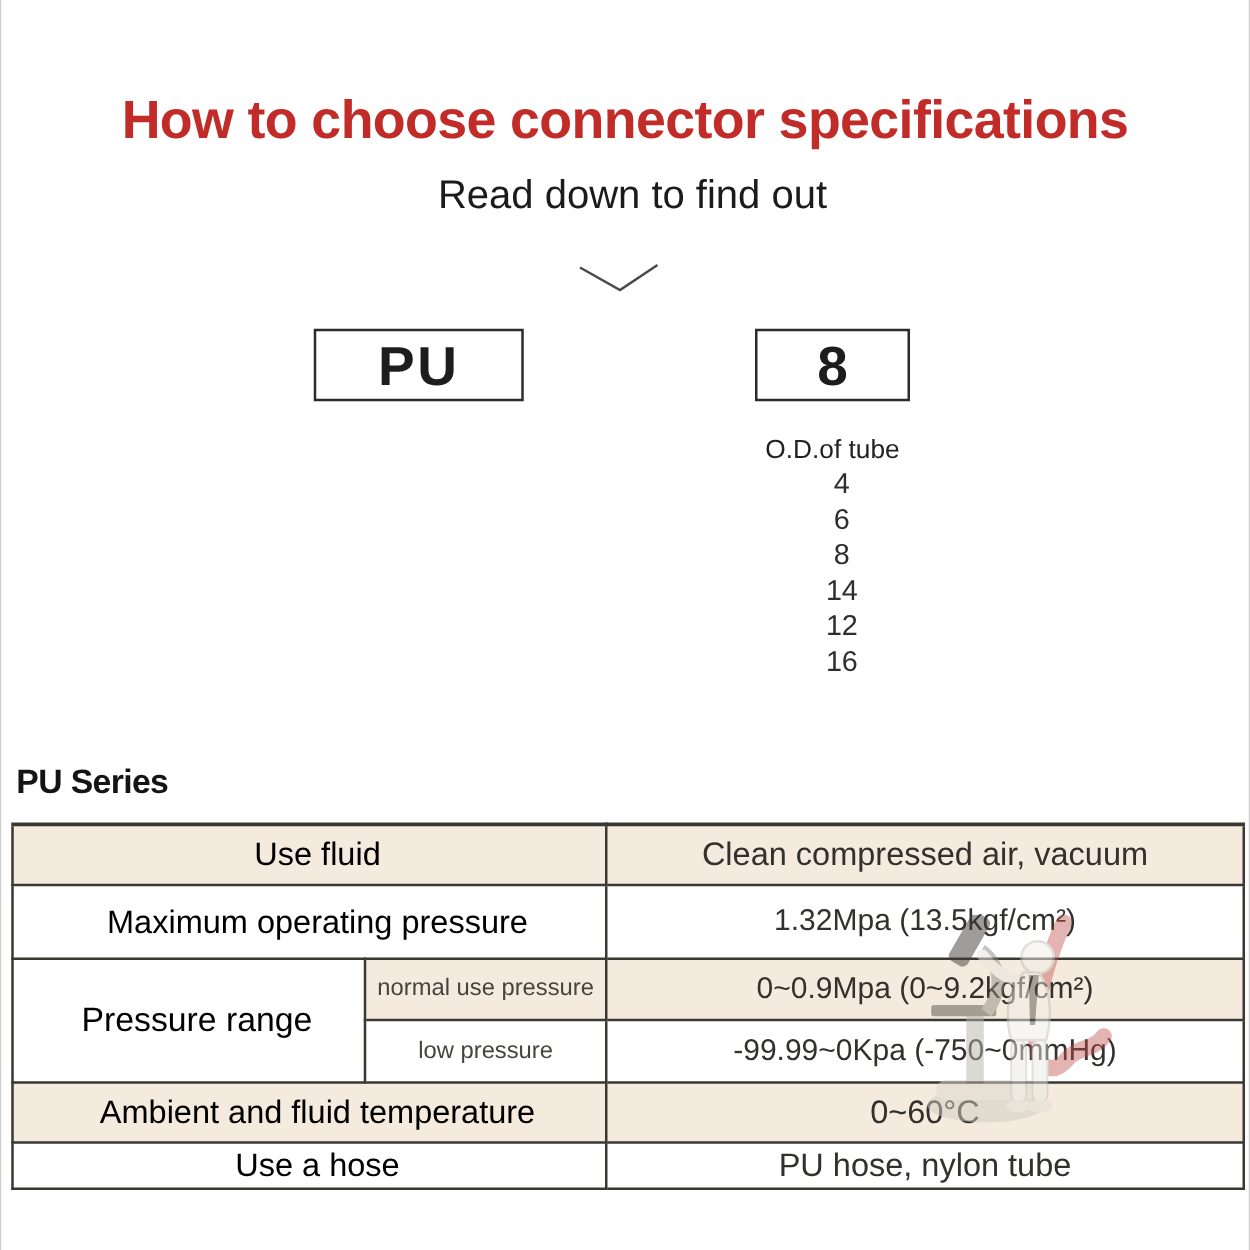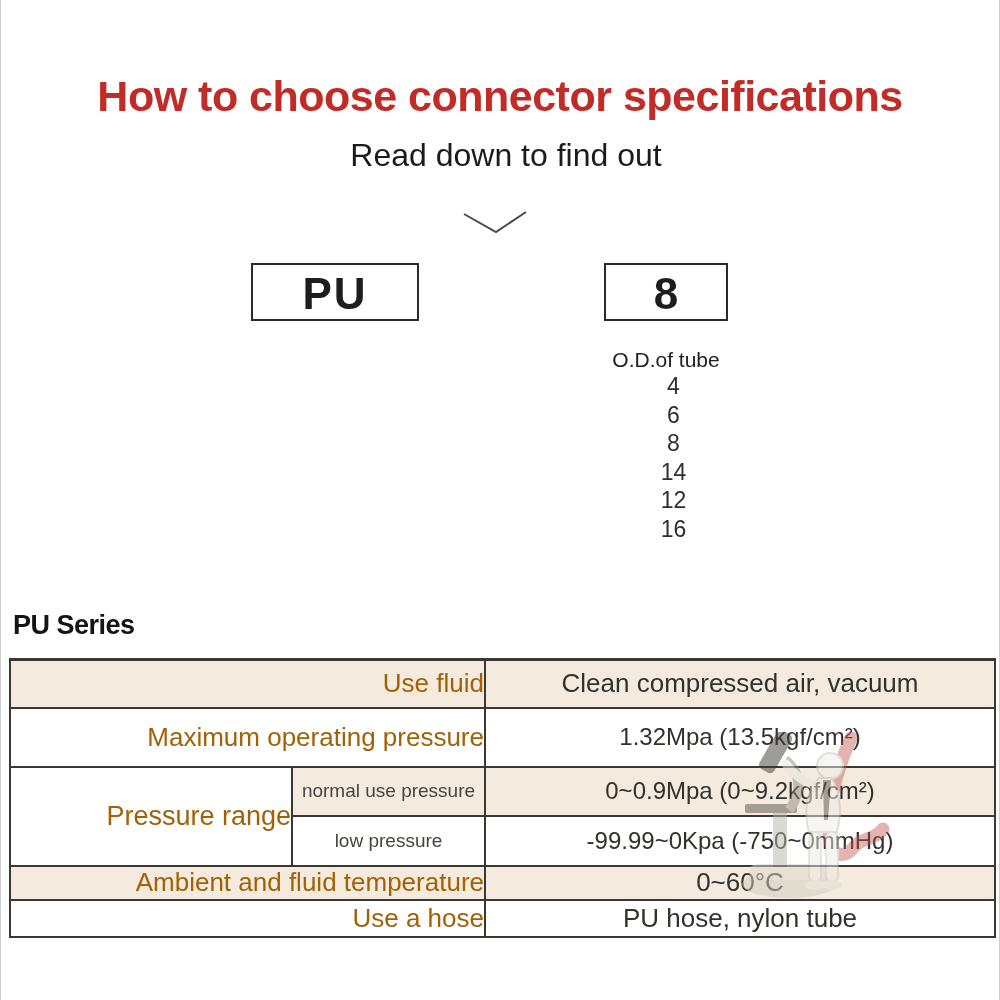--- a/index.html
+++ b/index.html
@@ -42,21 +42,21 @@
   }
   .spec-table {
     position:absolute; left:8px; top:658px; width:985px;
     border-collapse:collapse; table-layout:fixed;
     border:2px solid #3a3833; border-top-width:3px;
   }
   .spec-table td { border:2px solid #3a3833; padding:0; box-sizing:border-box; }
   .spec-table tr.beige td { background:#f4ead d; }
   .spec-table tr.beige td { background:#f4eadd; }
   .spec-table tr.white td { background:#ffffff; }
-  td.label { font-size:26px; color:#a16207; padding-left:13px; text-align:right; }
+  td.label { font-size:26px; color:#000000; padding-left:13px; text-align:center; }
   td.sub   { font-size:19px; color:#46443f; text-align:center; }
   td.value { font-size:24px; color:#33312d; text-align:center; }
   td.value.lg { font-size:26px; }
   td.value.sm { font-size:26px; }
   td.merged-label { background:#ffffff !important; font-size:27px; }
   
   .watermark {
     position:absolute; left:730px; top:732px; width:185px; height:175px;
     opacity:0.5; pointer-events:none; z-index:5;
   }
@@ -110,21 +110,21 @@
     </tr>
     <tr class="beige" style="height:49px">
       <td rowspan="2" class="label merged-label">Pressure range</td>
       <td class="sub">normal use pressure</td>
       <td class="value">0~0.9Mpa (0~9.2kgf/cm²)</td>
     </tr>
     <tr class="white" style="height:50px">
       <td class="sub">low pressure</td>
       <td class="value">-99.99~0Kpa (-750~0mmHg)</td>
     </tr>
-    <tr class="beige" style="height:34px">
+    <tr class="beige" style="height:48px">
       <td colspan="2" class="label">Ambient and fluid temperature</td>
       <td class="value sm">0~60°C</td>
     </tr>
     <tr class="white" style="height:37px">
       <td colspan="2" class="label">Use a hose</td>
       <td class="value lg">PU hose, nylon tube</td>
     </tr>
   </tbody>
     </table>
 

